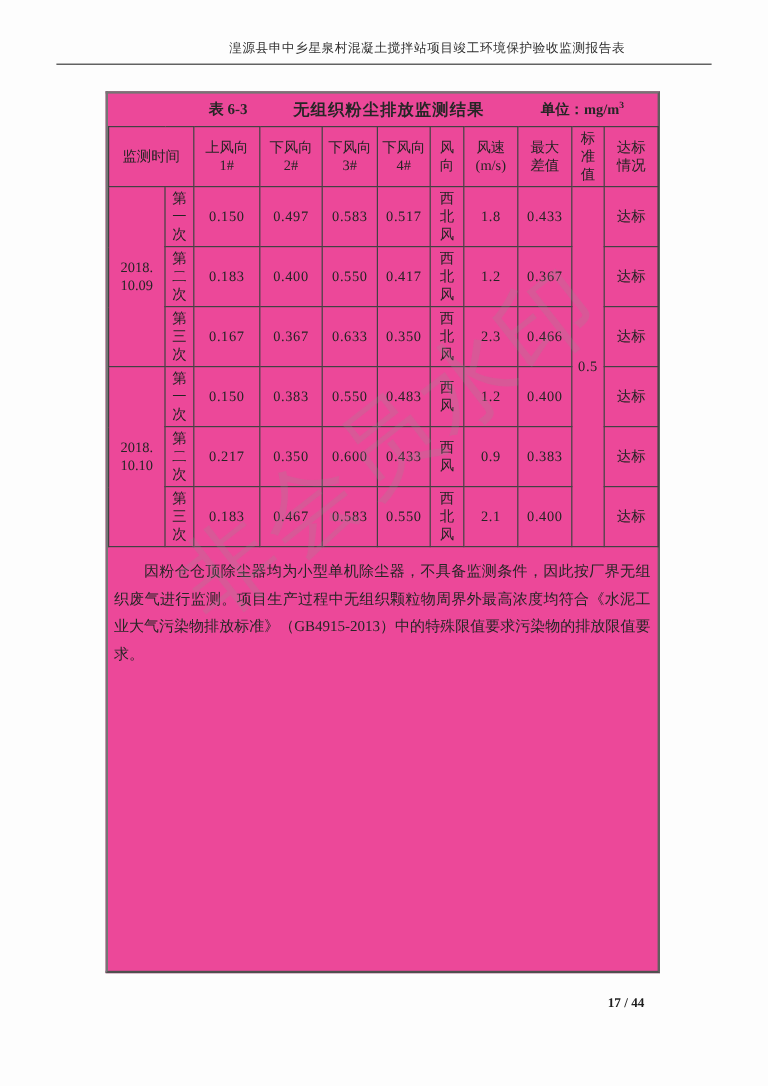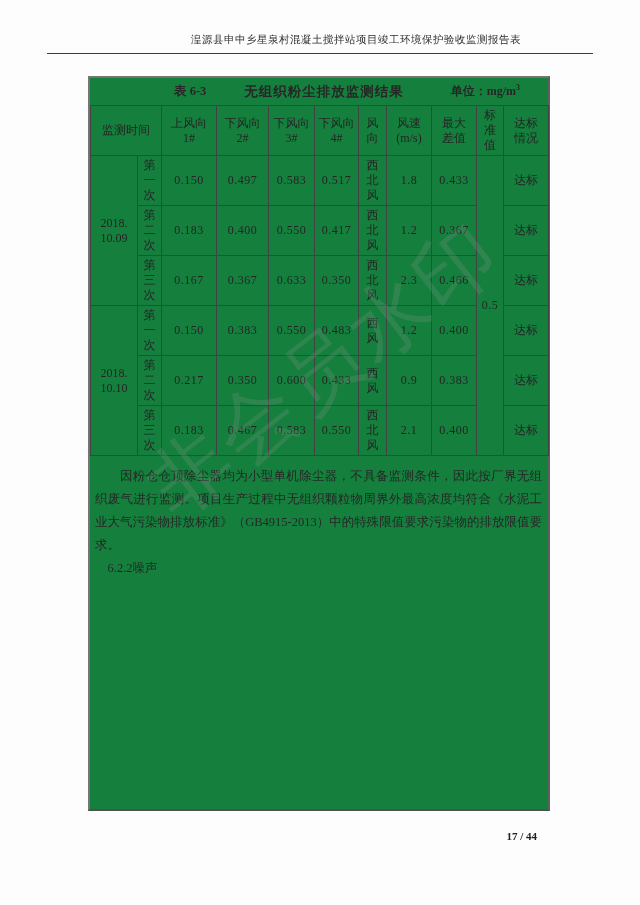--- a/index.html
+++ b/index.html
@@ -12,21 +12,21 @@
     position:absolute;top:33px;left:0;width:640px;text-align:center;
     font-size:10.5px;letter-spacing:.5px;color:#2e2e2e;padding-left:36px;
   }
   .header-rule{
     position:absolute;top:53px;left:47px;width:546px;height:0;
     border-top:1.5px solid #3c3c3c;
   }
   .content-box{
     position:absolute;left:88px;top:76px;width:462px;height:735px;
     border:2px solid #757575;border-bottom-color:#4f4f4f;border-right-color:#5f5f5f;
-    background:#15803d;box-sizing:border-box;
+    background:#ec4899;box-sizing:border-box;
   }
   .table-title-row{
     height:27px;display:flex;align-items:center;font-size:12.5px;
   }
   .table-label{font-weight:bold;margin-left:84px;}
   .table-title{font-weight:bold;font-size:13.5px;margin-left:38px;letter-spacing:1px;}
   .table-unit{margin-left:auto;margin-right:28px;font-size:12px;font-weight:bold;}
   .table-unit sup{font-size:8px;}
   table{
     border-collapse:collapse;table-layout:fixed;width:458px;margin-left:0px;
@@ -200,20 +200,19 @@
 风</td>
         <td class="num">2.1</td>
         <td class="num">0.400</td>
         <td>达标</td>
       </tr>
     </tbody>
   </table>
 
   <div class="body-text">
     <p>因粉仓仓顶除尘器均为小型单机除尘器，不具备监测条件，因此按厂界无组织废气进行监测。项目生产过程中无组织颗粒物周界外最高浓度均符合《水泥工业大气污染物排放标准》（GB4915-2013）中的特殊限值要求污染物的排放限值要求。</p>
-    <p class="section-heading" style="text-indent:1em;">6.2.2噪声</p>
   </div>
 
 </div>
 
 <div class="watermark">非会员水印</div>
 
 <div class="page-number">17 / 44</div>
 
 </body></html>

